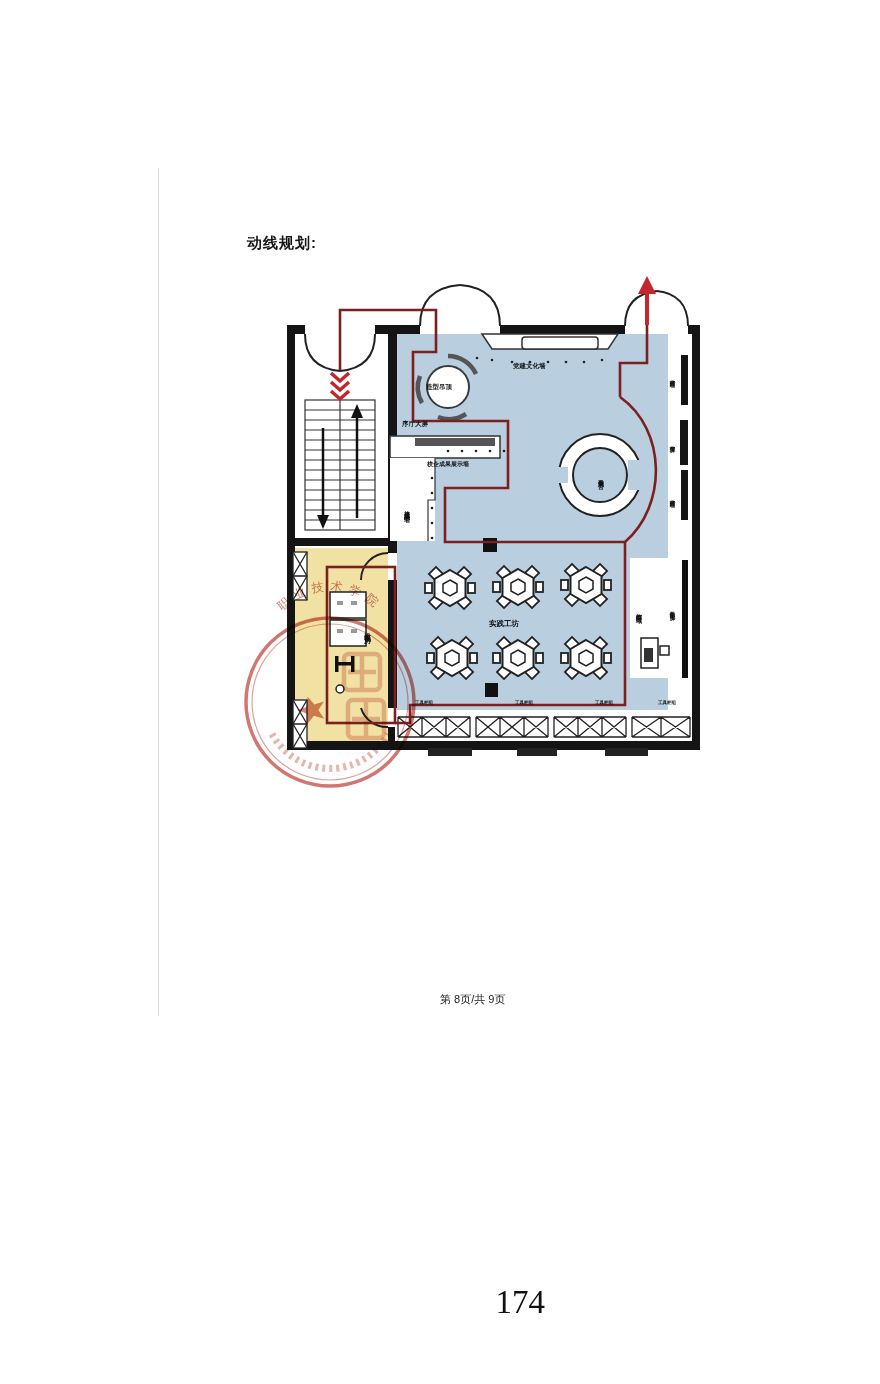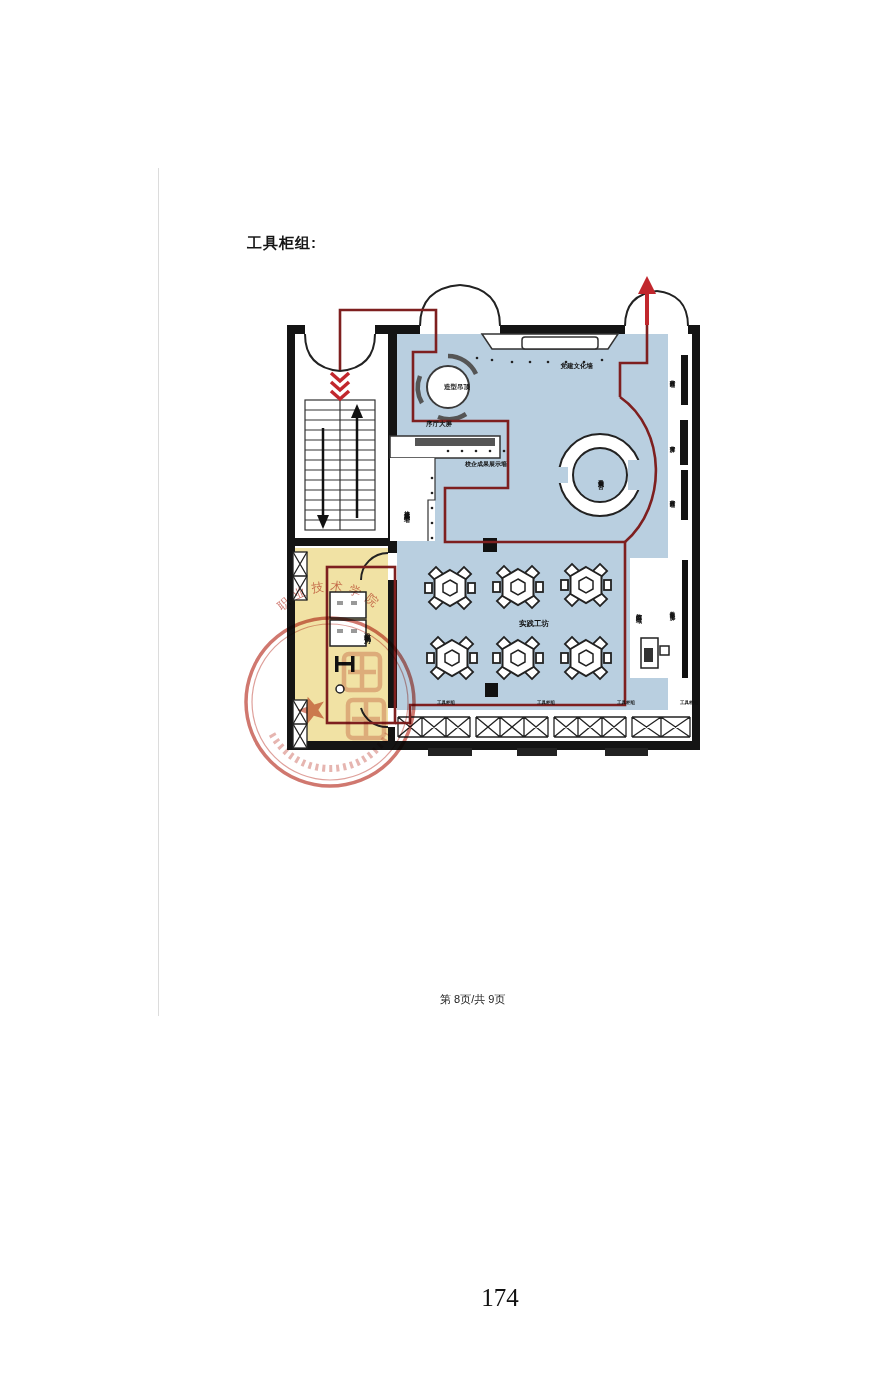--- a/index.html
+++ b/index.html
@@ -2,35 +2,35 @@
 <html><head>
 <meta charset="utf-8">
 <style>
   html,body{margin:0;padding:0;background:#fff;}
   .page{position:relative;width:880px;height:1384px;background:#ffffff;overflow:hidden;
         font-family:"Liberation Sans",sans-serif;color:#1a1a1a;}
   .margin-line{position:absolute;left:158px;top:168px;width:1px;height:848px;background:#dcdcdc;}
   .title{position:absolute;left:247px;top:234px;font-size:15px;font-weight:bold;letter-spacing:1px;color:#161616;}
   .plan{position:absolute;left:230px;top:270px;width:490px;height:530px;}
   .plan svg{position:absolute;left:0;top:0;}
-  .lbl{position:absolute;color:#111;line-height:1.15;text-align:right;white-space:nowrap;}
+  .lbl{position:absolute;color:#111;line-height:1.15;text-align:left;white-space:nowrap;}
   .vlbl{position:absolute;color:#111;writing-mode:vertical-rl;text-orientation:upright;
         letter-spacing:1px;text-align:center;white-space:nowrap;}
   .footer{position:absolute;left:440px;top:968px;width:130px;font-size:11px;color:#222;margin-top:24px;}
-  .pageno{position:absolute;left:455px;top:1284px;width:90px;text-align:center;
-          font-family:"Liberation Serif",serif;font-size:25px;color:#111;}
+  .pageno{position:absolute;left:455px;top:1284px;width:90px;text-align:right;
+          font-family:"Liberation Serif",serif;font-size:33px;color:#111;}
 </style>
 </head>
 <body>
 
 <div class="page">
 
   <div class="margin-line"></div>
 
-  <div class="title">工具柜组:</div>
+  <div class="title">动线规划:</div>
 
   <div class="plan">
     <svg width="490" height="530" viewBox="0 0 490 530">
 
       <g>
         <rect x="65" y="64" width="93" height="207" fill="#ffffff"></rect>
         <rect x="167" y="64" width="295" height="407" fill="#b9cfe0"></rect>
         <rect x="158" y="64" width="9" height="211" fill="#b9cfe0"></rect>
         <rect x="65" y="278" width="93" height="193" fill="#f1e2a4"></rect>
       </g>

